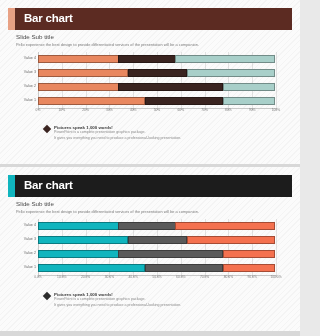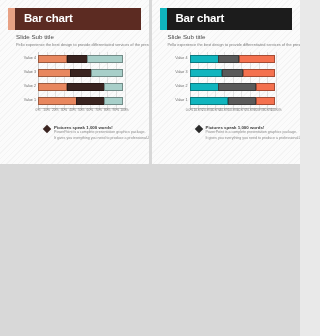--- a/index.html
+++ b/index.html
@@ -2,21 +2,21 @@
 <html><head>
 <meta charset="utf-8">
 <style>
   html,body{margin:0;padding:0;}
   body{
     width:300px;height:336px;overflow:hidden;
     background:#e9e9e9;
     font-family:"Liberation Sans",sans-serif;
     -webkit-font-smoothing:antialiased;
   }
-  .deck{width:300px;height:336px;display:flex;flex-direction:row;gap:3px;background:#d8d8d8;}
+  .deck{width:300px;height:336px;display:flex;flex-direction:column;gap:3px;background:#d8d8d8;}
 
   .slide{
     position:relative;width:300px;height:164px;overflow:hidden;
     background:#fbfbfb;
     background-image:repeating-linear-gradient(135deg,
         rgba(0,0,0,0.028) 0px, rgba(0,0,0,0.028) 1px,
         rgba(0,0,0,0) 1px, rgba(0,0,0,0) 4px);
   }
 
   

